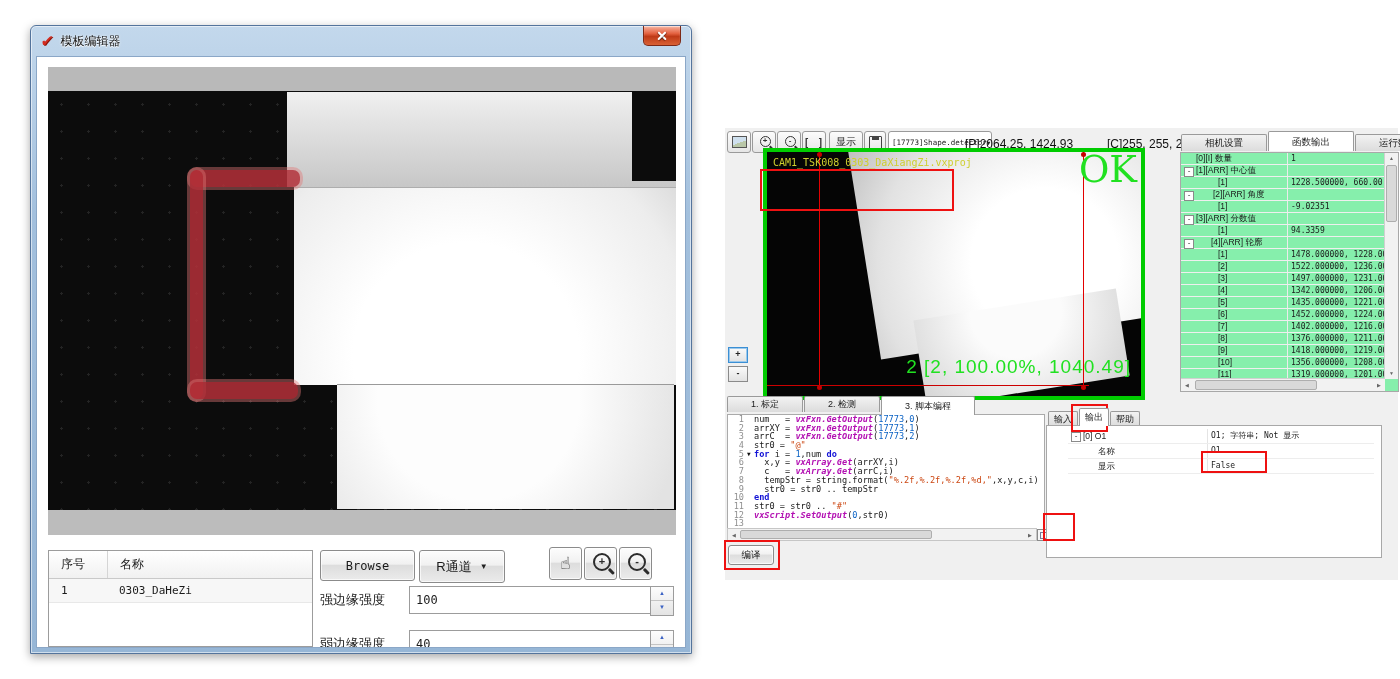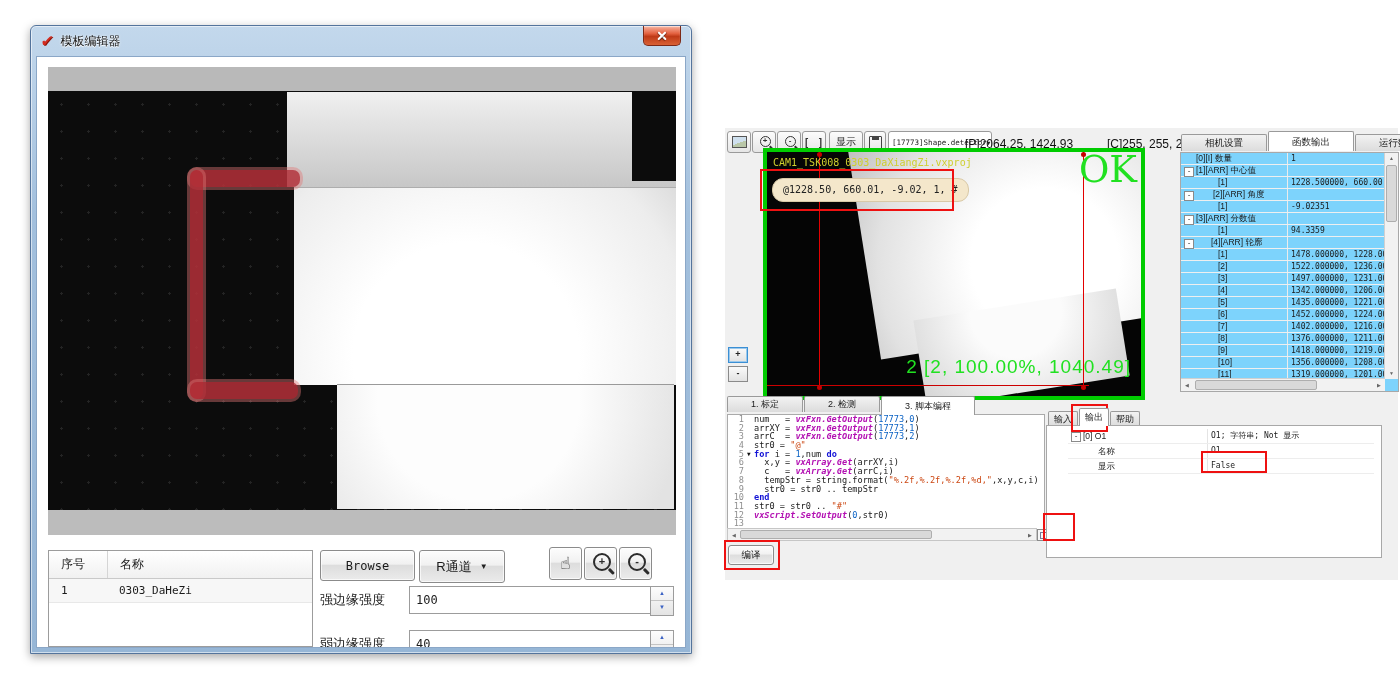--- a/index.html
+++ b/index.html
@@ -93,21 +93,21 @@
   .vl1{left:52px}.vl2{left:316px}
   .vdot{position:absolute;width:5px;height:5px;background:#c40000;border-radius:50%;margin-left:-2px}
   .hline{position:absolute;left:0;width:322px;height:1px;top:233px;background:#cc0000}
   .proj{position:absolute;left:6px;top:5px;color:#cfcf2e;font-size:10px;font-family:"DejaVu Sans Mono",monospace;white-space:nowrap}
   .tip{position:absolute;left:5px;top:26px;height:22px;line-height:22px;padding:0 10px;background:#f4e7cb;border:1px solid #d9c9a7;
        border-radius:11px;color:#222;font-size:10px;font-family:"DejaVu Sans Mono",monospace;white-space:nowrap}
   .oktxt{position:absolute;right:4px;top:-2px;color:#21e121;font-family:"DejaVu Serif",serif;font-size:37px;line-height:1.1}
   .result{position:absolute;left:0;right:10px;top:204px;text-align:right;color:#21e121;font-size:19px;letter-spacing:1px;white-space:nowrap}
 
   
-  .tree-panel{left:455px;top:24px;width:217px;height:238px;background:#7dd3fc;border:1px solid #a8a8a8;overflow:hidden}
+  .tree-panel{left:455px;top:24px;width:217px;height:238px;background:#86efac;border:1px solid #a8a8a8;overflow:hidden}
   .tree{position:absolute;left:0;top:0;right:13px;bottom:12px;overflow:hidden}
   .tree::before{content:"";position:absolute;left:106px;top:0;bottom:0;border-left:1px solid #ebebeb}
   .trow{position:relative;height:11px;line-height:11px;border-bottom:1px solid #efefef;font-size:8.5px;white-space:nowrap}
   .trow .lab{position:absolute;top:0}
   .trow .val{position:absolute;left:110px;top:0;font-family:"DejaVu Sans Mono",monospace;font-size:8px}
   .expbox{position:absolute;left:3px;top:2px;width:8px;height:8px;border:1px solid #8a8a8a;background:#fff;
           font-size:8px;line-height:6px;text-align:center;color:#333}
   .vscroll{position:absolute;right:0;top:0;bottom:12px;width:13px;background:#f2f2f2;border-left:1px solid #d0d0d0}
   .vthumb{position:absolute;left:1px;right:1px;top:12px;height:55px;background:#d9d9d9;border:1px solid #aeaeae;border-radius:2px}
   .sarr{position:absolute;width:100%;text-align:center;font-size:5px;color:#666;height:11px;line-height:11px}
@@ -270,21 +270,20 @@
       <div class="shape1"></div>
       <div class="shape2"></div>
       <div class="vline vl1"></div>
       <div class="vline vl2"></div>
       <div class="hline"></div>
       <div class="vdot" style="left:52px;top:0"></div>
       <div class="vdot" style="left:52px;bottom:6px"></div>
       <div class="vdot" style="left:316px;top:0"></div>
       <div class="vdot" style="left:316px;bottom:6px"></div>
       <div class="proj">CAM1_TSK008_0303_DaXiangZi.vxproj</div>
-      <div class="tip">@1228.50, 660.01, -9.02, 1, #</div>
       <div class="oktxt">OK</div>
       <div class="result">2 [2, 100.00%, 1040.49]</div>
     </div>
   </div>
 
   <div class="abs tree-panel">
     <div class="tree" id="output-tree">
         <div class="trow">
           <span class="lab" style="left: 15px;">[0][I] 数量</span>
           <span class="val">1</span>

